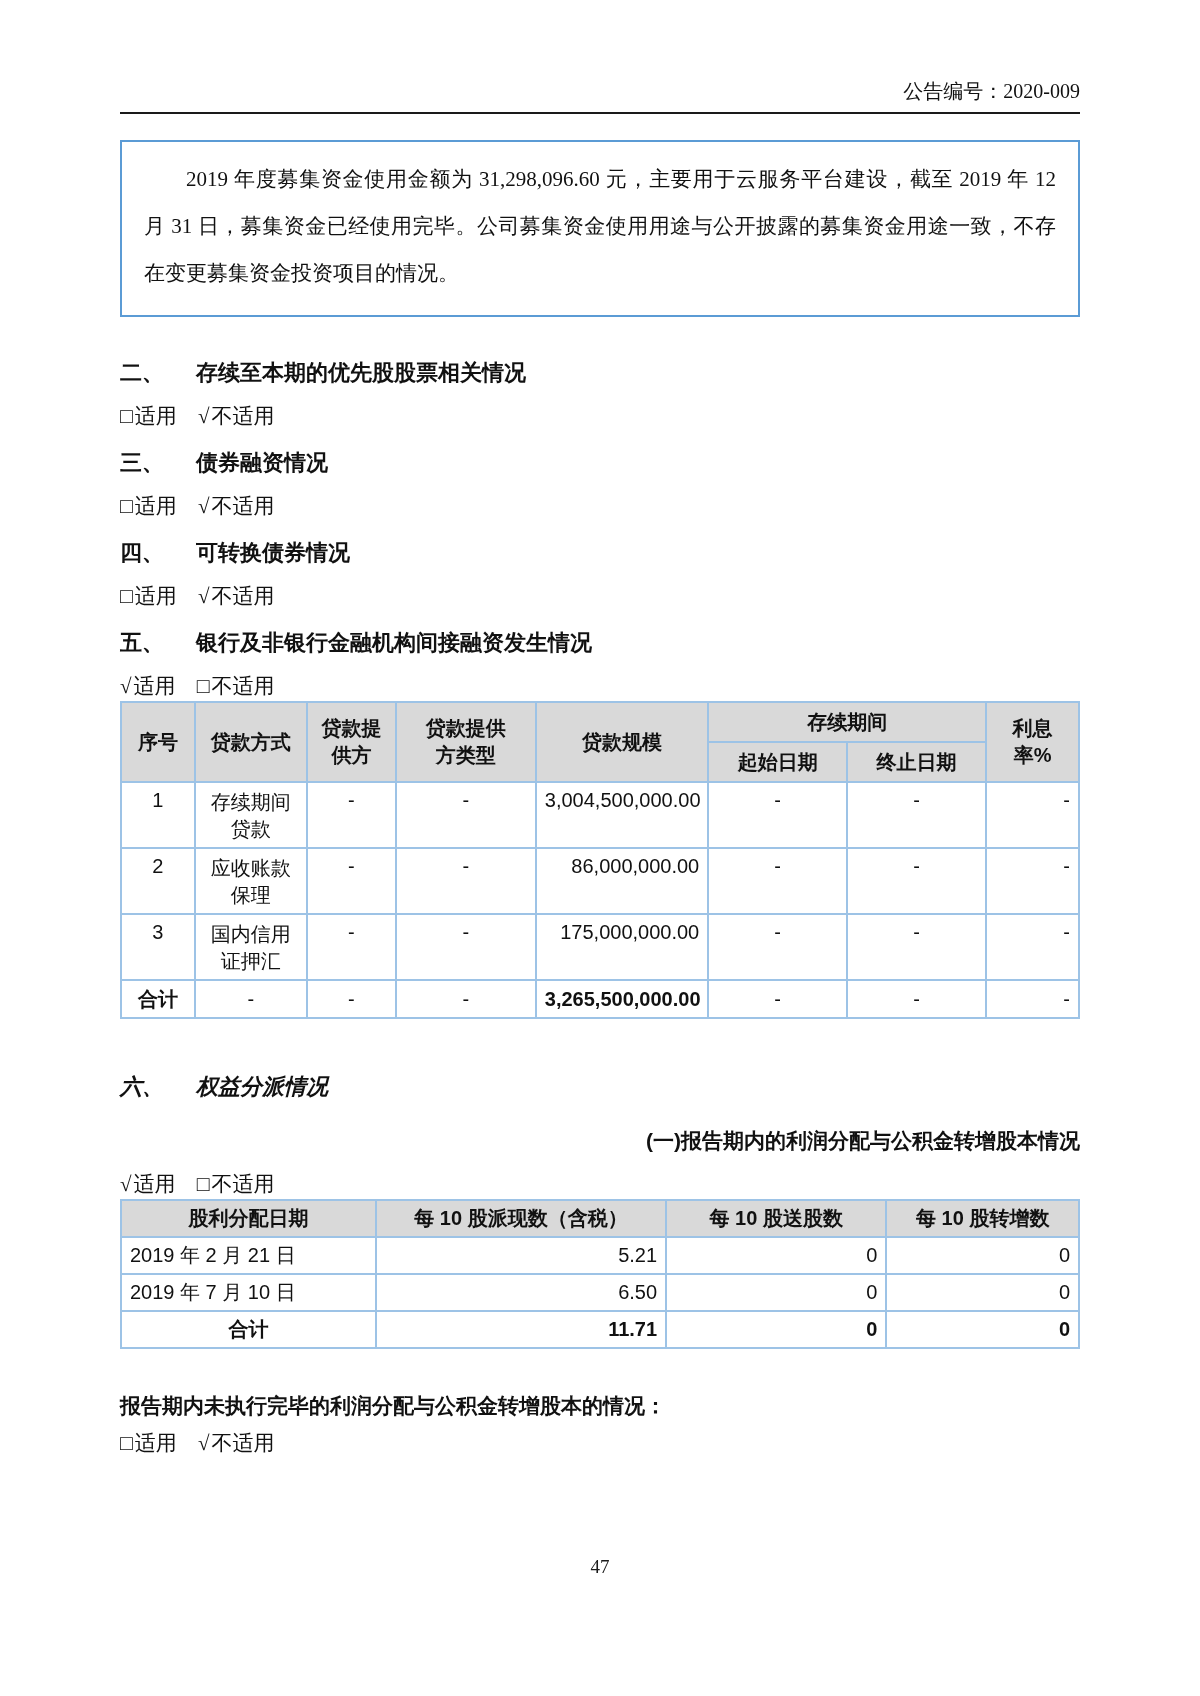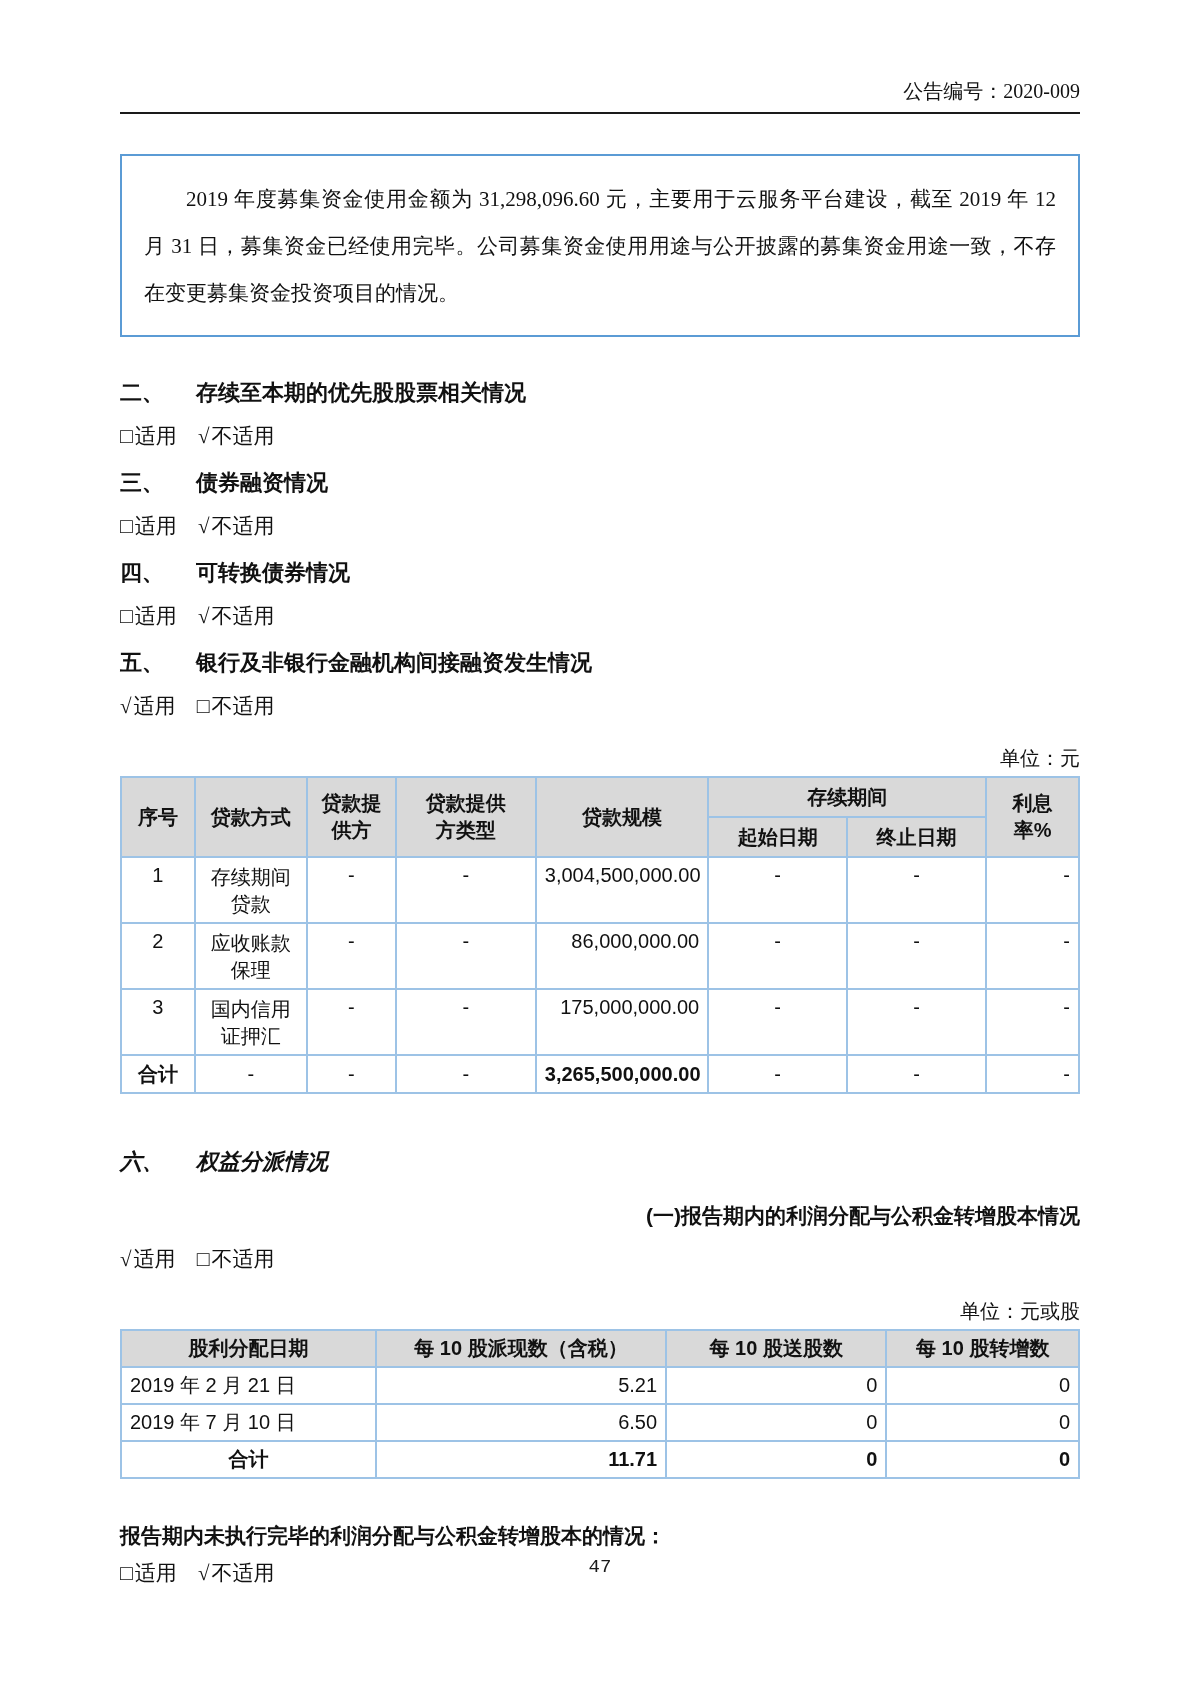--- a/index.html
+++ b/index.html
@@ -12,23 +12,23 @@
     background: #ffffff;
     padding: 78px 120px 40px 120px;
     font-family: "Liberation Serif", "DejaVu Serif", serif;
     color: #111111;
     overflow: hidden;
   }
   .doc-header { text-align: right; font-size: 20px; line-height: 26px; font-family: Liberation Serif, serif; }
   .header-rule { margin-top: 8px; height: 2px; background: #1a1a1a; }
 
   .intro-box {
-    margin-top: 40px;
+    margin-top: 26px;
     border: 2px solid #5b9bd5;
-    padding: 20px 22px 18px 22px;
+    padding: 14px 22px 18px 22px;
   }
   .intro-text {
     font-size: 21px;
     line-height: 47px;
     text-indent: 2em;
     text-align: justify;
     text-align-last: left;
   }
 
   .sec-heading {
@@ -94,21 +94,21 @@
     font-size: 21px;
     line-height: 30px;
   }
   .footer-check { margin-top: 8px; }
 
   .page-number {
     position: absolute;
     left: 0; right: 0;
     bottom: 118px;
     text-align: center;
-    font-family: Liberation Mono, monospace;
+    font-family: Liberation Serif, serif;
     font-size: 19px;
     color: #1a1a1a;
   }
 </style>
 </head>
 <body>
 
 <div class="page">
 
   <div class="doc-header">
@@ -145,21 +145,20 @@
   </div>
 
   <div class="sec-heading">
     <span class="sec-num">五、</span><span class="sec-title">银行及非银行金融机构间接融资发生情况</span>
   </div>
   <div class="check-line">
     <span class="mark">√</span><span class="check-label">适用</span>
     <span class="mark mark-gap">□</span><span class="check-label">不适用</span>
   </div>
 
-  <div class="unit-label">单位：元</div>
 
   <table class="loan-table">
     <colgroup>
       <col style="width:7.7%">
         <col style="width:11.7%">
         <col style="width:9.3%">
         <col style="width:14.6%">
       <col style="width:18.0%">
         <col style="width:14.5%">
         <col style="width:14.5%">
@@ -234,21 +233,20 @@
     <span class="sec-num">六、</span><span class="sec-title">权益分派情况</span>
   </div>
   <div class="sub-heading">
     <span class="sec-num">(一)</span><span class="sec-title">报告期内的利润分配与公积金转增股本情况</span>
   </div>
   <div class="check-line">
     <span class="mark">√</span><span class="check-label">适用</span>
     <span class="mark mark-gap">□</span><span class="check-label">不适用</span>
   </div>
 
-  <div class="unit-label">单位：元或股</div>
 
   <table class="div-table">
     <colgroup>
       <col style="width:26.6%">
         <col style="width:30.3%">
         <col style="width:23.0%">
         <col style="width:20.1%">
     </colgroup>
     <thead>
       <tr>

